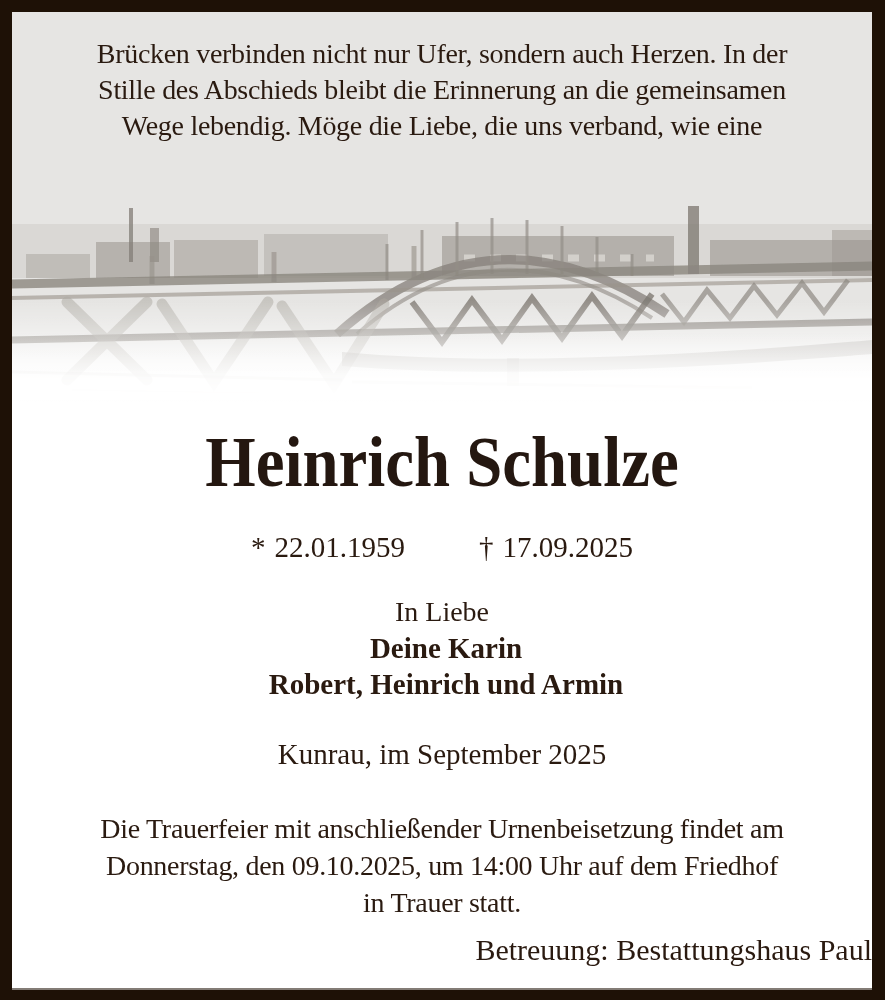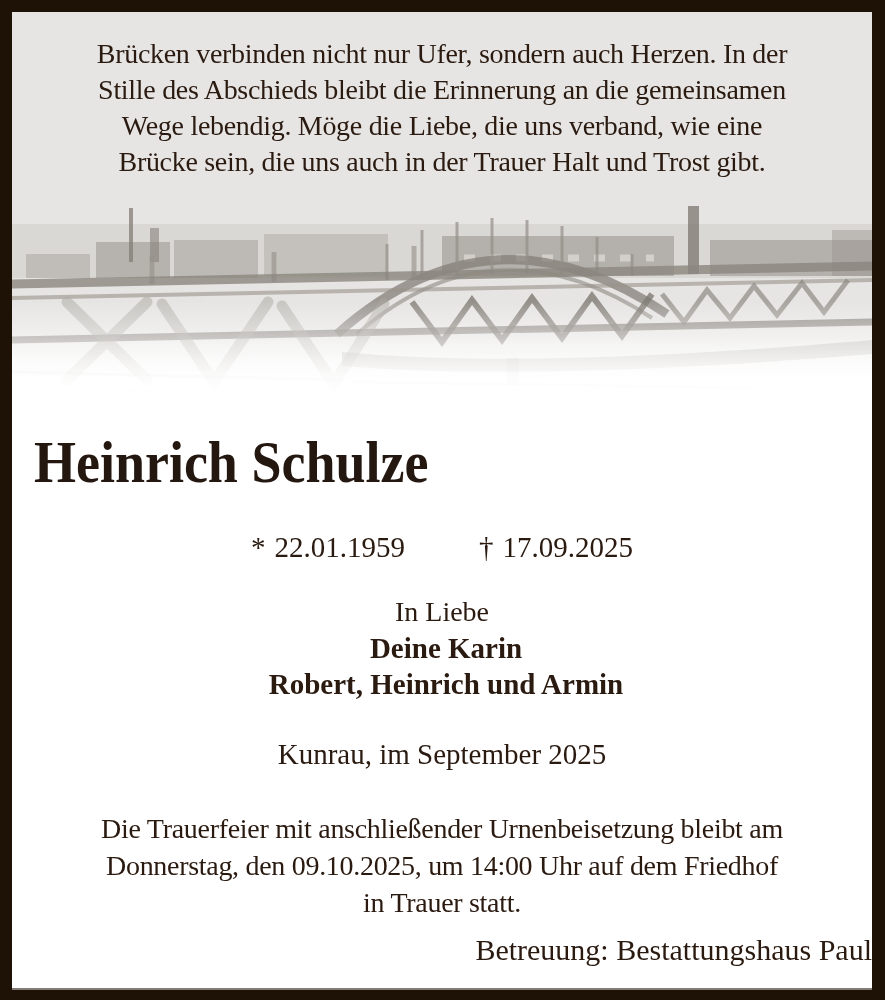--- a/index.html
+++ b/index.html
@@ -26,21 +26,21 @@
   .quote{
     position:absolute;top:24px;left:0;width:100%;
     text-align:center;font-size:28px;line-height:36px;letter-spacing:-0.3px;
   }
   .quote div{white-space:nowrap;}
   .bridge{
     position:absolute;top:170px;left:0;width:860px;height:218px;display:block;
   }
   .name{
     position:absolute;top:409px;left:0;width:100%;
-    font-size:60px;line-height:82px;font-weight:bold;
+    text-align:center;font-size:72px;line-height:82px;font-weight:bold;
     color:#241710;
   }
   .name span{display:inline-block;transform:scaleX(0.9);transform-origin:50% 50%;white-space:nowrap;}
   .dates{
     position:absolute;top:518px;left:0;width:100%;
     display:flex;justify-content:center;gap:74px;
     font-size:29px;line-height:34px;
   }
   .dates .sym{margin-right:9px;}
   .farewell{
@@ -65,21 +65,20 @@
 </head>
 <body>
 
 <div id="stage">
   <div class="panel">
 
     <div class="quote">
       <div>Brücken verbinden nicht nur Ufer, sondern auch Herzen. In der</div>
       <div>Stille des Abschieds bleibt die Erinnerung an die gemeinsamen</div>
       <div>Wege lebendig. Möge die Liebe, die uns verband, wie eine</div>
-      <div>Brücke sein, die uns auch in der Trauer Halt und Trost gibt.</div>
     </div>
 
     <svg class="bridge" viewBox="0 0 860 218" xmlns="http://www.w3.org/2000/svg">
       <defs>
         <filter id="soften" x="-5%" y="-5%" width="110%" height="110%">
           <feGaussianBlur stdDeviation="0.7"></feGaussianBlur>
         </filter>
         <linearGradient id="fadeWhite" x1="0" y1="0" x2="0" y2="1">
           <stop offset="0" stop-color="#ffffff" stop-opacity="0"></stop>
           <stop offset="0.75" stop-color="#ffffff" stop-opacity="0.9"></stop>
@@ -163,21 +162,21 @@
 
     <div class="farewell">
       <div>In Liebe</div>
       <div class="bold">Deine Karin</div>
       <div class="bold">Robert, Heinrich und Armin</div>
     </div>
 
     <div class="place">Kunrau, im September 2025</div>
 
     <div class="ceremony">
-      <div>Die Trauerfeier mit anschließender Urnenbeisetzung bleibt am</div>
+      <div>Die Trauerfeier mit anschließender Urnenbeisetzung findet am</div>
       <div>Donnerstag, den 09.10.2025, um 14:00 Uhr auf dem Friedhof</div>
       <div>in Trauer statt.</div>
     </div>
 
     <div class="care">Betreuung: Bestattungshaus Paul</div>
 
   </div>
 </div>
 
 </body></html>

